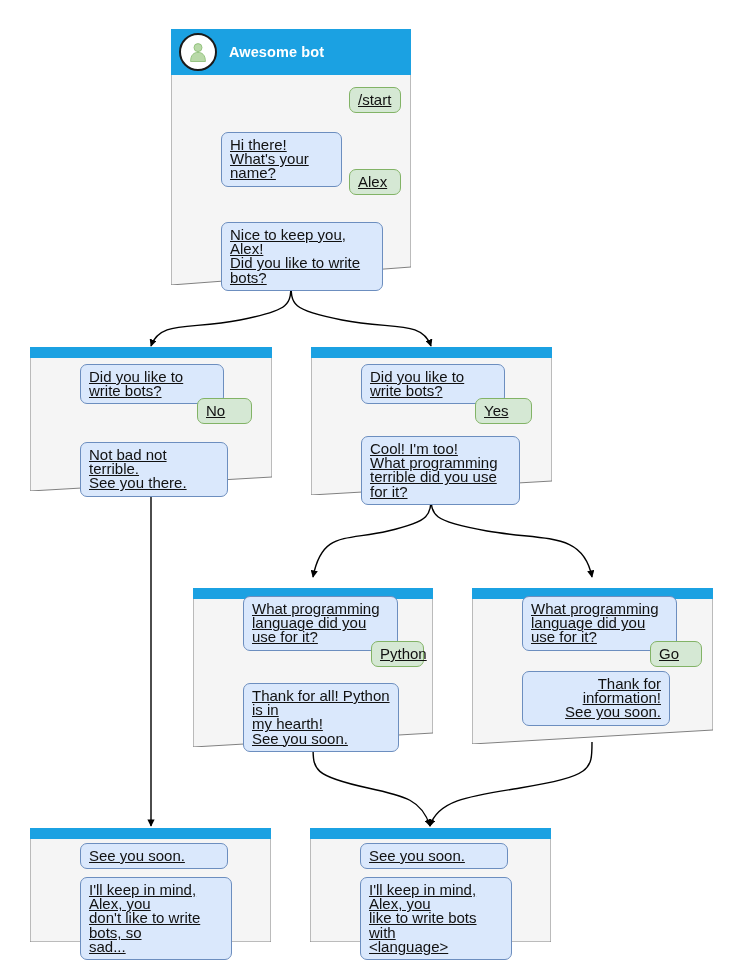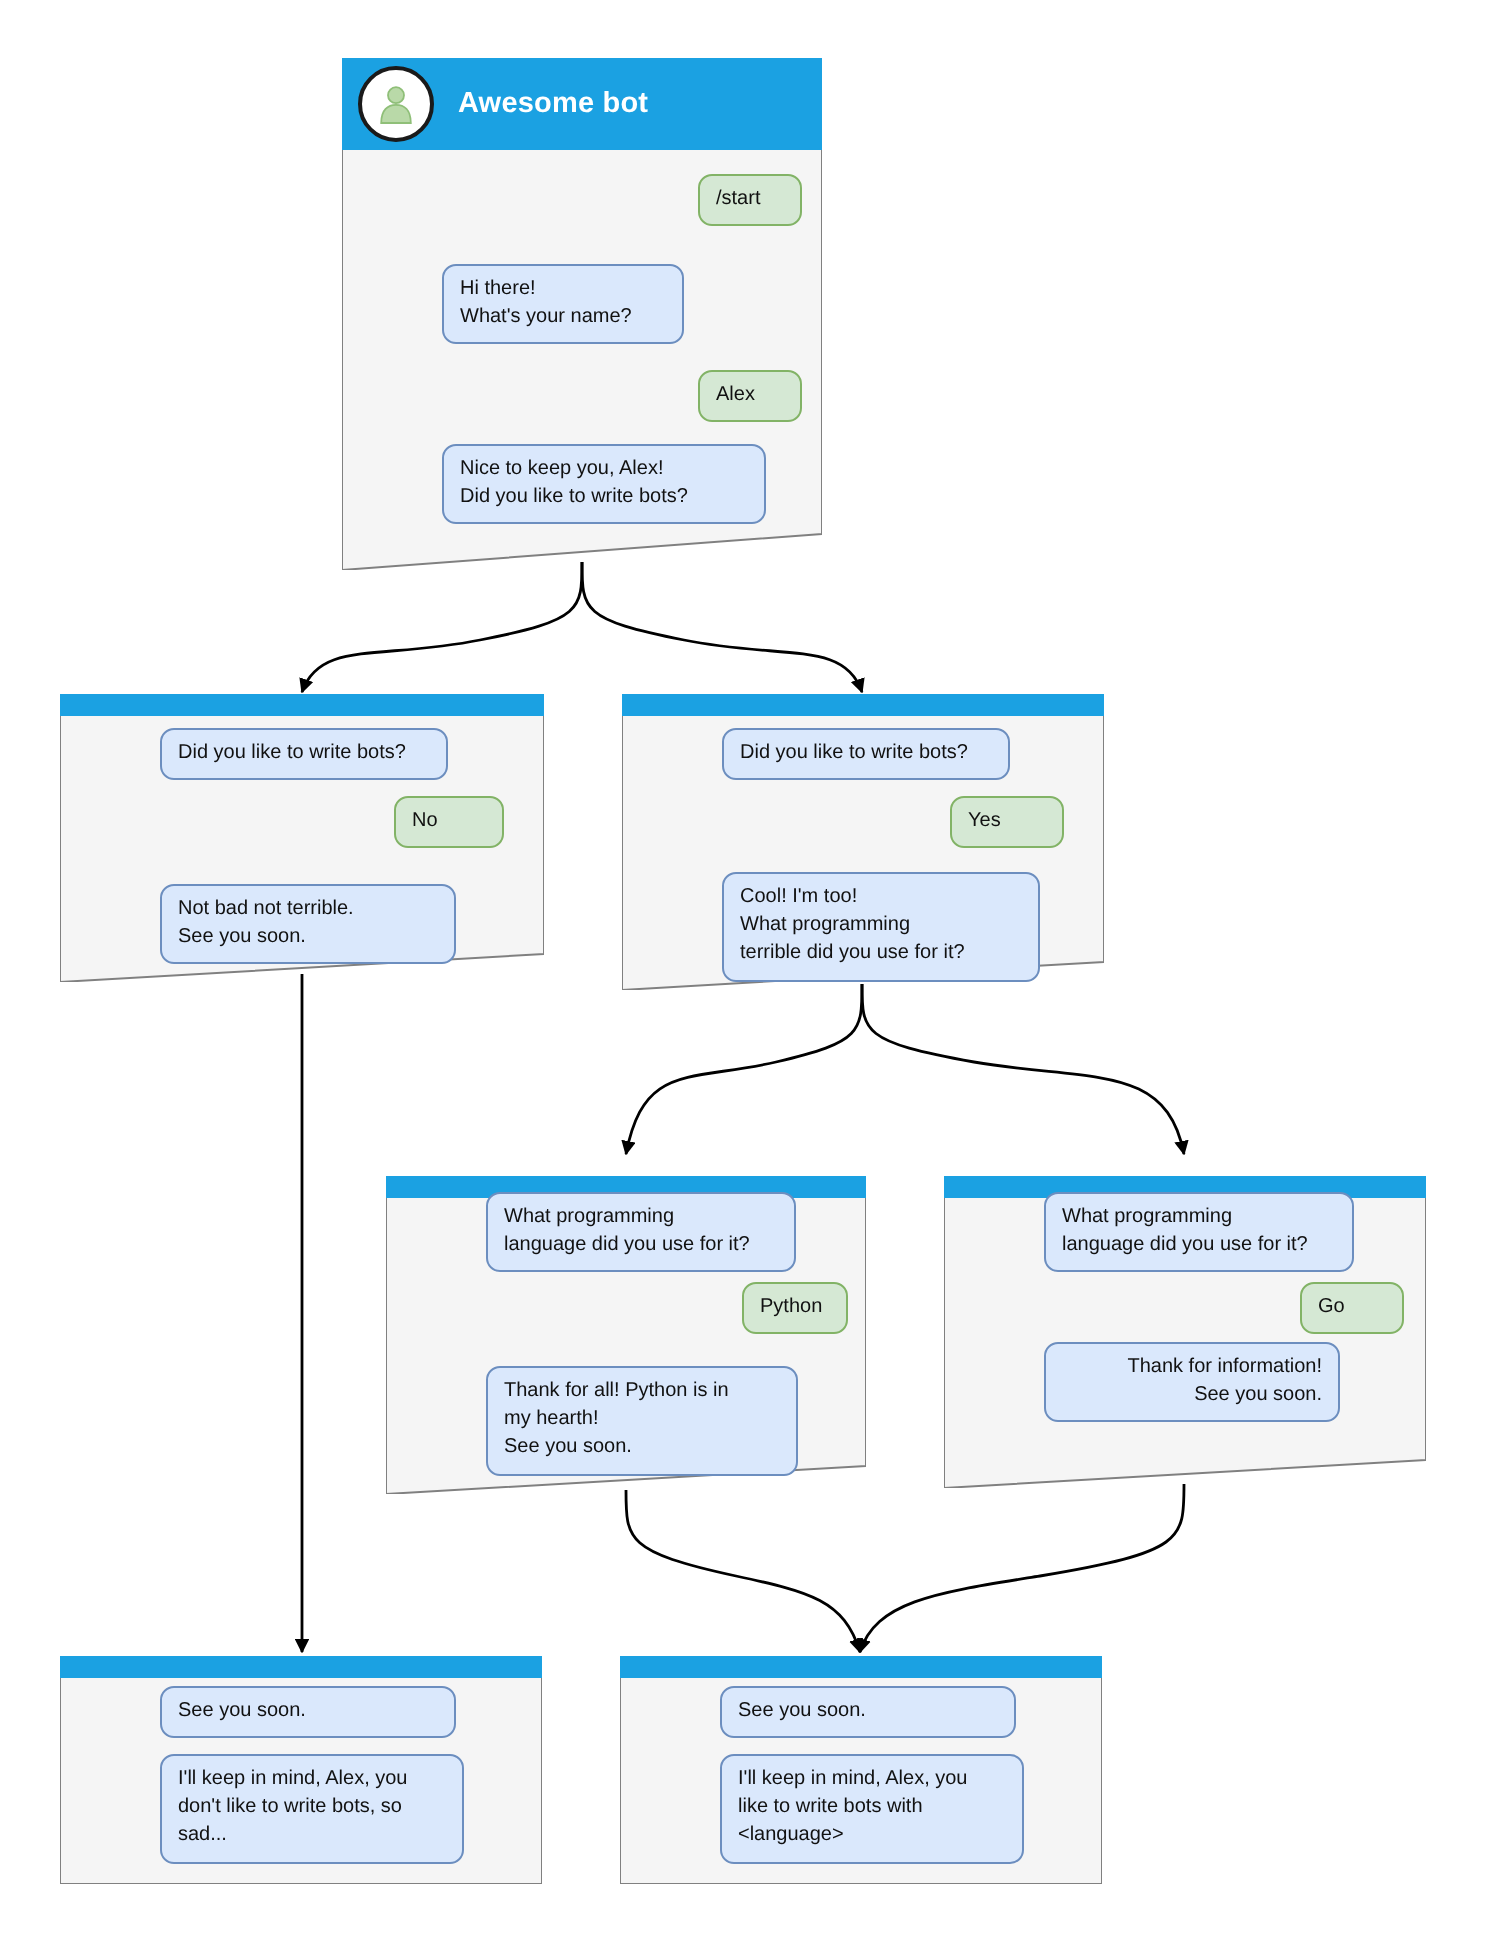--- a/index.html
+++ b/index.html
@@ -91,25 +91,26 @@
     position: absolute;
     left: 0;
     right: 0;
   }
   .bubble {
     position: absolute;
     box-sizing: border-box;
     border-radius: 7px;
     border-width: 1px;
     border-style: solid;
-    font-size: 10px;
+    font-size: 15px;
     line-height: 14.2px;
     color: #111111;
     padding: 5px 8px 5px 8px;
     white-space: pre-line;
+    text-decoration: underline;
   }
   .bubble.bot {
     background: #dae8fc;
     border-color: #6c8ebf;
     left: 10px;
     margin-left: 40px;
   }
   .bubble.user {
     background: #d5e8d4;
     border-color: #82b366;
@@ -157,39 +158,39 @@
             <circle cx="12" cy="7.6" r="4" fill="#b9d9a8" stroke="#8fbf78" stroke-width="0.9"></circle>
             <path d="M 4.6 21.5 C 4.6 14.8 8.0 12.4 12 12.4 C 16 12.4 19.4 14.8 19.4 21.5 Z" fill="#b9d9a8" stroke="#8fbf78" stroke-width="0.9"></path>
           </svg>
         </div>
         <div class="bot-title">Awesome bot</div>
       </div>
       <div class="chat" style="top:46px;">
         <div class="bubble user" style="left:178px; top:12px; width:52px;">/start</div>
         <div class="bubble bot" style="top:57px; width:121px;">Hi there!
 What's your name?</div>
-        <div class="bubble user" style="left:178px; top:110px; width:52px;">Alex</div>
+        <div class="bubble user" style="left:178px; top:94px; width:52px;">Alex</div>
         <div class="bubble bot" style="top:147px; width:162px;">Nice to keep you, Alex!
 Did you like to write bots?</div>
       </div>
     </div>
   </div>
 
   <div class="node" style="left:30px; top:347px; width:242px; height:144px;">
     <svg class="node-frame" viewBox="0 0 242 144" preserveAspectRatio="none">
       <polygon points="0,0 242,0 242,130 0,144" fill="#f5f5f5" stroke="#808080" stroke-width="1"></polygon>
       <polygon points="0,0 242,0 242,11 0,11" fill="#1ba1e2" stroke="none"></polygon>
     </svg>
     <div class="node-inner">
       <div class="titlebar"></div>
       <div class="chat" style="top:11px;">
         <div class="bubble bot" style="top:6px; width:144px;">Did you like to write bots?</div>
         <div class="bubble user" style="left:167px; top:40px; width:55px;">No</div>
         <div class="bubble bot" style="top:84px; width:148px;">Not bad not terrible.
-See you soon.</div>
+See you there.</div>
       </div>
     </div>
   </div>
 
   <div class="node" style="left:311px; top:347px; width:241px; height:148px;">
     <svg class="node-frame" viewBox="0 0 241 148" preserveAspectRatio="none">
       <polygon points="0,0 241,0 241,134 0,148" fill="#f5f5f5" stroke="#808080" stroke-width="1"></polygon>
       <polygon points="0,0 241,0 241,11 0,11" fill="#1ba1e2" stroke="none"></polygon>
     </svg>
     <div class="node-inner">

